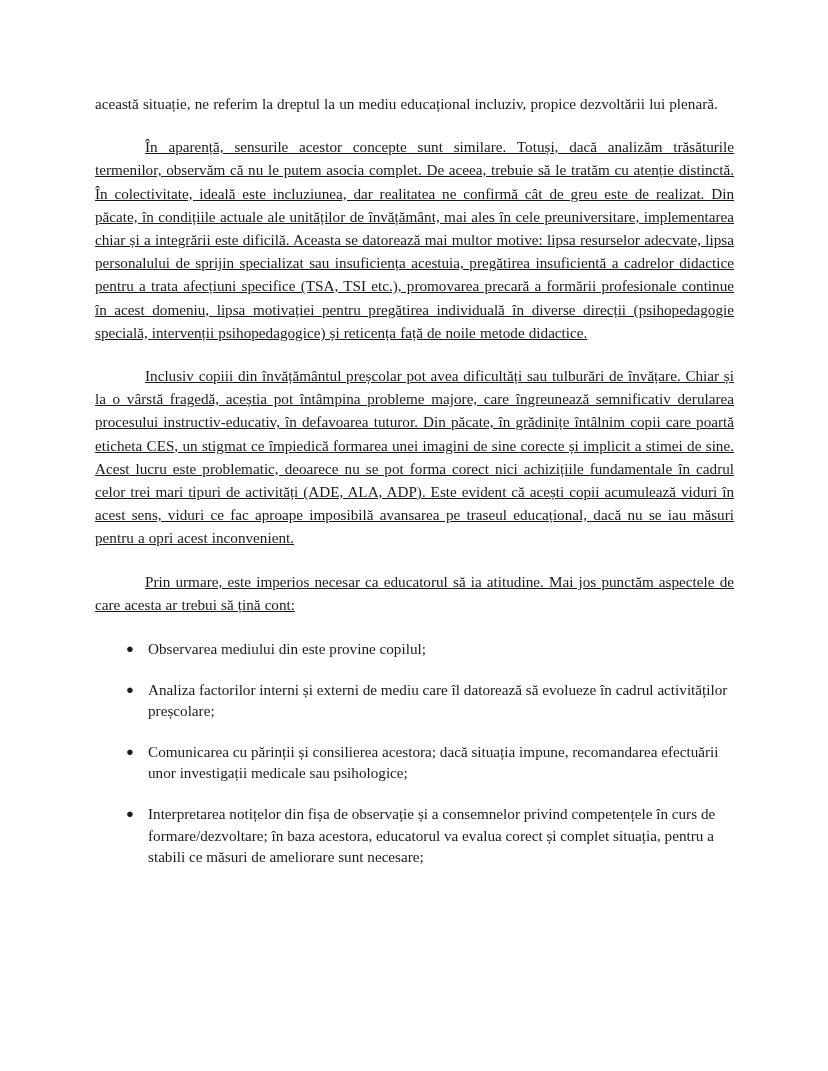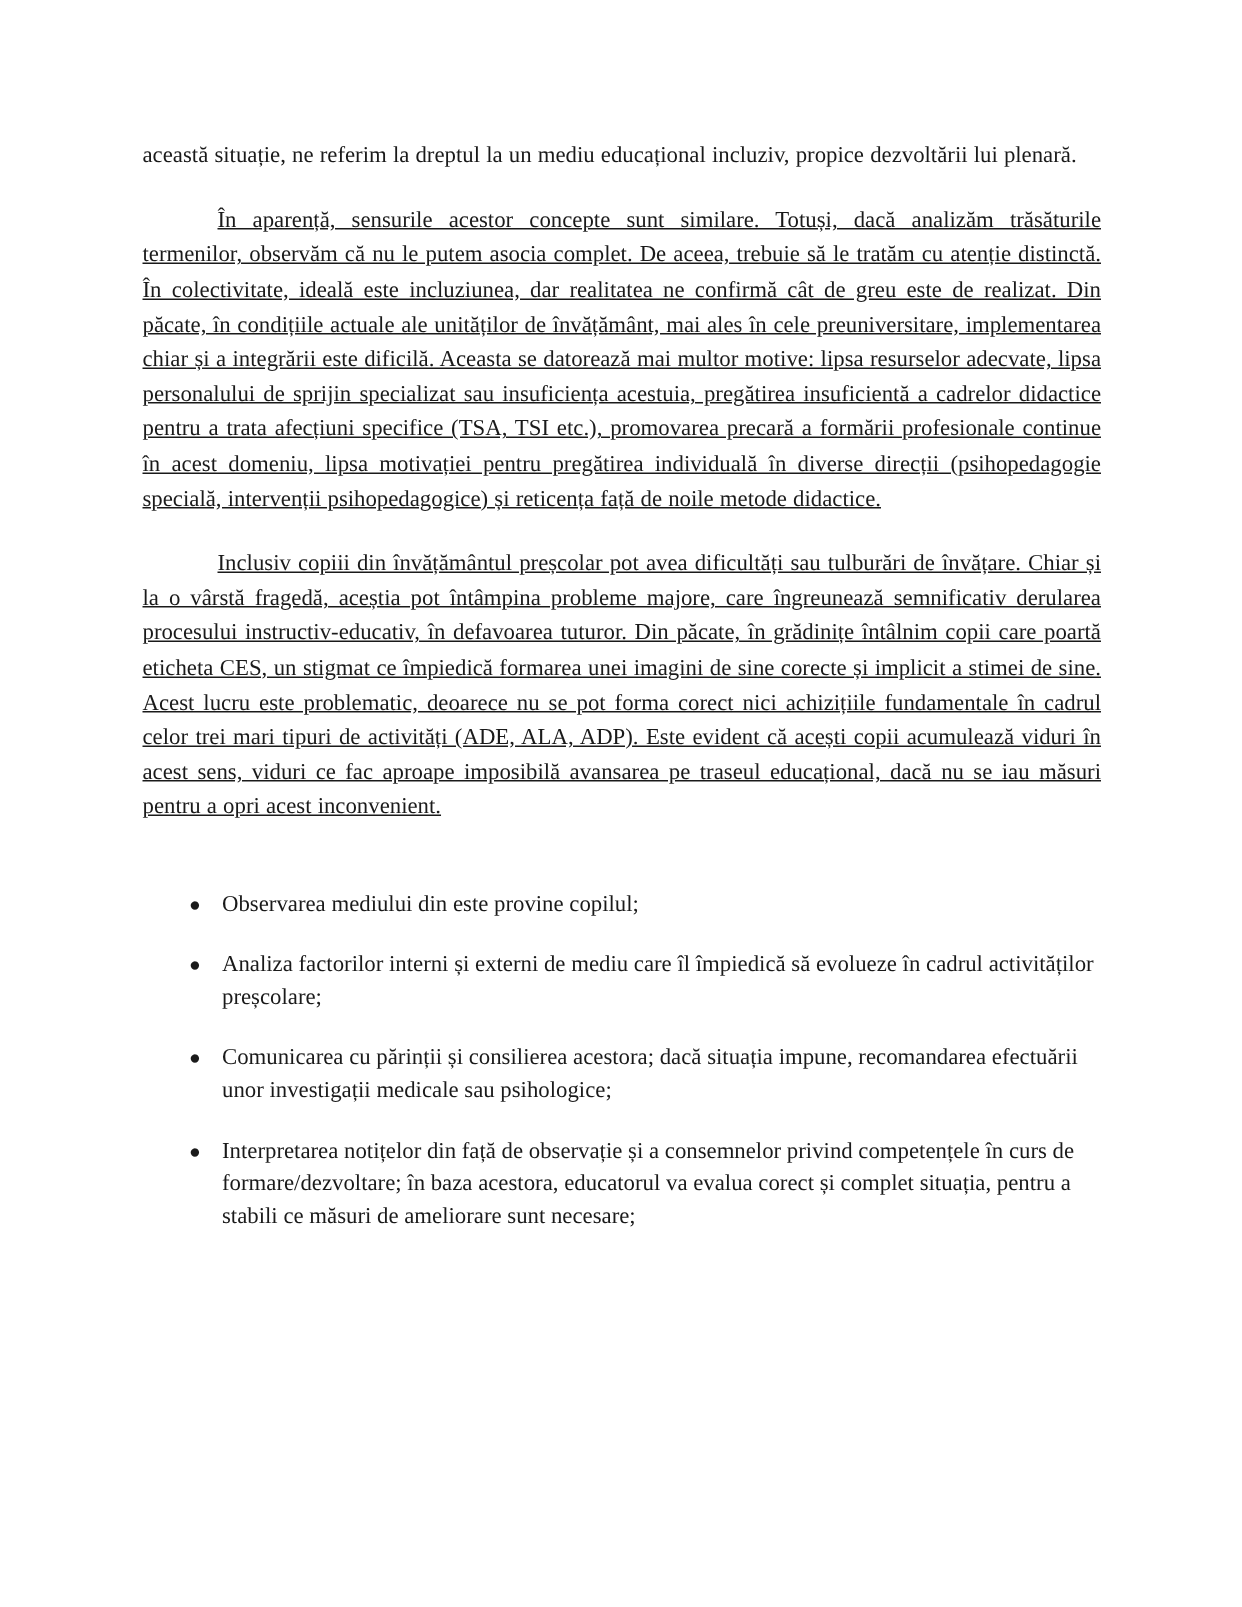--- a/index.html
+++ b/index.html
@@ -87,36 +87,37 @@
     <div class="gap-para"></div>
 
     <p class="para indent">În aparență, sensurile acestor concepte sunt similare. Totuși, dacă analizăm trăsăturile termenilor, observăm că nu le putem asocia complet. De aceea, trebuie să le tratăm cu atenție distinctă. În colectivitate, ideală este incluziunea, dar realitatea ne confirmă cât de greu este de realizat. Din păcate, în condițiile actuale ale unităților de învățământ, mai ales în cele preuniversitare, implementarea chiar și a integrării este dificilă. Aceasta se datorează mai multor motive: lipsa resurselor adecvate, lipsa personalului de sprijin specializat sau insuficiența acestuia, pregătirea insuficientă a cadrelor didactice pentru a trata afecțiuni specifice (TSA, TSI etc.), promovarea precară a formării profesionale continue în acest domeniu, lipsa motivației pentru pregătirea individuală în diverse direcții (psihopedagogie specială, intervenții psihopedagogice) și reticența față de noile metode didactice.</p>
 
     <div class="gap-para"></div>
 
     <p class="para indent">Inclusiv copiii din învățământul preșcolar pot avea dificultăți sau tulburări de învățare. Chiar și la o vârstă fragedă, aceștia pot întâmpina probleme majore, care îngreunează semnificativ derularea procesului instructiv-educativ, în defavoarea tuturor. Din păcate, în grădinițe întâlnim copii care poartă eticheta CES, un stigmat ce împiedică formarea unei imagini de sine corecte și implicit a stimei de sine. Acest lucru este problematic, deoarece nu se pot forma corect nici achizițiile fundamentale în cadrul celor trei mari tipuri de activități (ADE, ALA, ADP). Este evident că acești copii acumulează viduri în acest sens, viduri ce fac aproape imposibilă avansarea pe traseul educațional, dacă nu se iau măsuri pentru a opri acest inconvenient.</p>
 
     <div class="gap-para"></div>
 
+    <p class="para indent">Prin urmare, este imperios necesar ca educatorul să ia atitudine. Mai jos punctăm aspectele de care acesta ar trebui să țină cont:</p>
 
     <div class="gap-list"></div>
 
     <ul class="bullets">
       <li>
         <span class="marker">●</span>
         <span class="li-text">Observarea mediului din este provine copilul;</span>
       </li>
       <li>
         <span class="marker">●</span>
-        <span class="li-text">Analiza factorilor interni și externi de mediu care îl împiedică să evolueze în cadrul activităților preșcolare;</span>
+        <span class="li-text">Analiza factorilor interni și externi de mediu care îl datorează să evolueze în cadrul activităților preșcolare;</span>
       </li>
       <li>
         <span class="marker">●</span>
         <span class="li-text">Comunicarea cu părinții și consilierea acestora; dacă situația impune, recomandarea efectuării unor investigații medicale sau psihologice;</span>
       </li>
       <li>
         <span class="marker">●</span>
-        <span class="li-text">Interpretarea notițelor din față de observație și a consemnelor privind competențele în curs de formare/dezvoltare; în baza acestora, educatorul va evalua corect și complet situația, pentru a stabili ce măsuri de ameliorare sunt necesare;</span>
+        <span class="li-text">Interpretarea notițelor din fișa de observație și a consemnelor privind competențele în curs de formare/dezvoltare; în baza acestora, educatorul va evalua corect și complet situația, pentru a stabili ce măsuri de ameliorare sunt necesare;</span>
       </li>
     </ul>
 
   </div>
 </div>
 
 </body></html>

